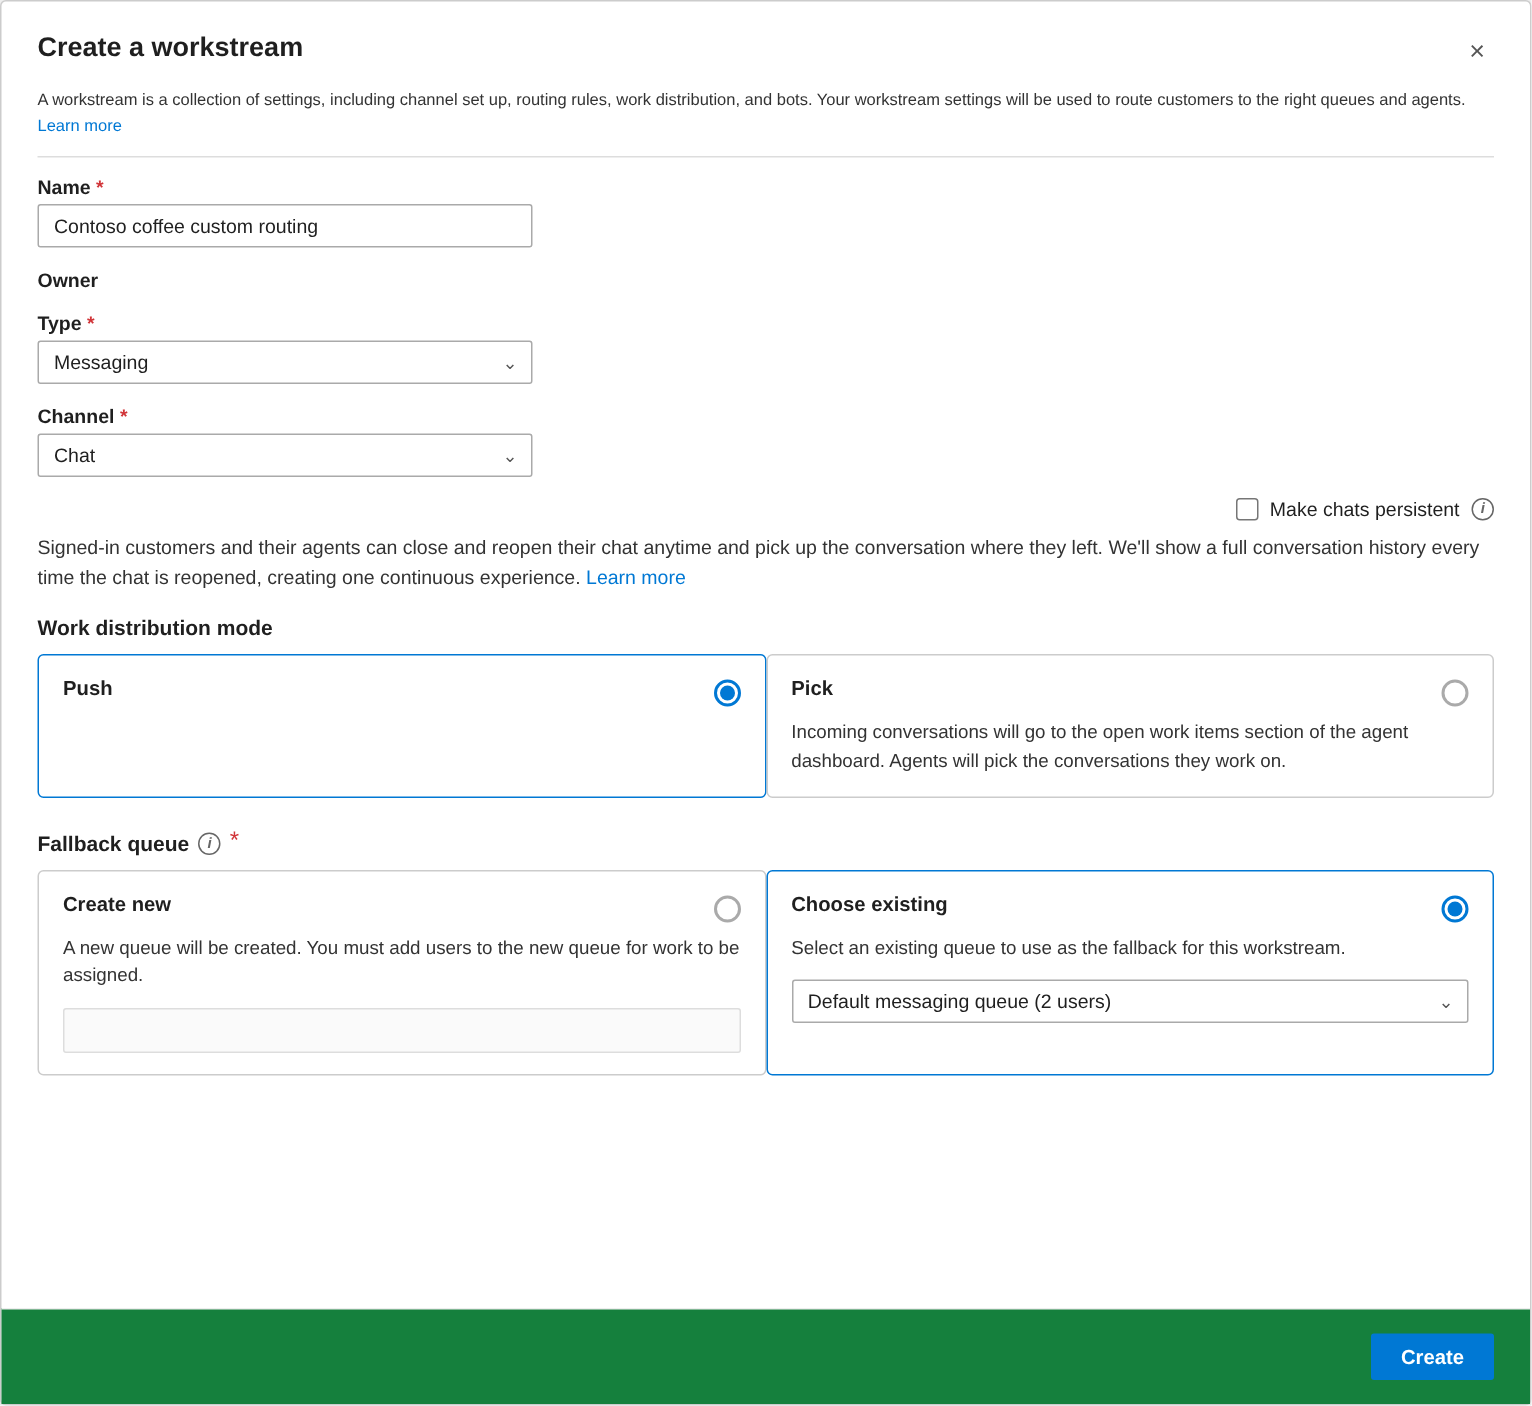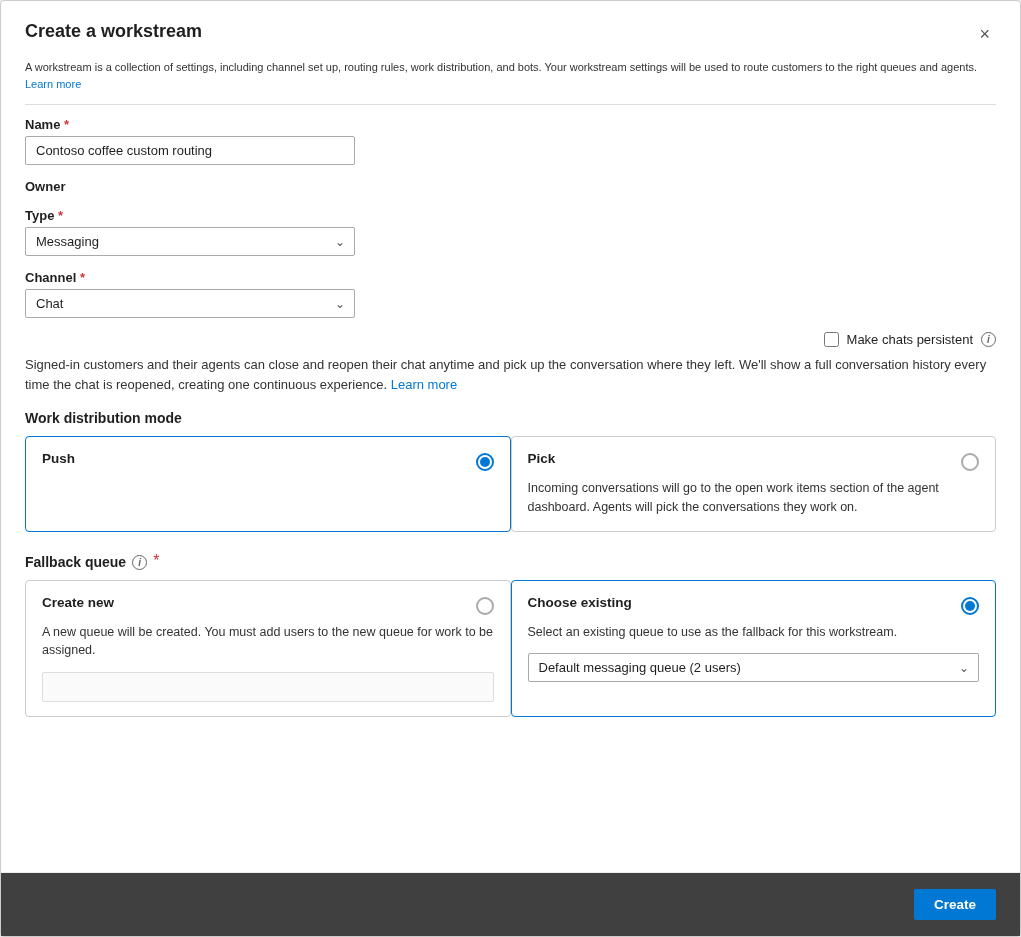--- a/index.html
+++ b/index.html
@@ -206,21 +206,21 @@
     }
     .dialog-footer {
       position: absolute;
       bottom: 0;
       right: 0;
       left: 0;
       padding: 16px 24px;
       display: flex;
       justify-content: flex-end;
       border-top: 1px solid #eee;
-      background: #404040;
+      background: #15803d;
     }
     .create-btn {
       background: #0078d4;
       color: #fff;
       border: none;
       border-radius: 2px;
       padding: 8px 20px;
       font-size: 13.5px;
       font-weight: 600;
       cursor: pointer;

